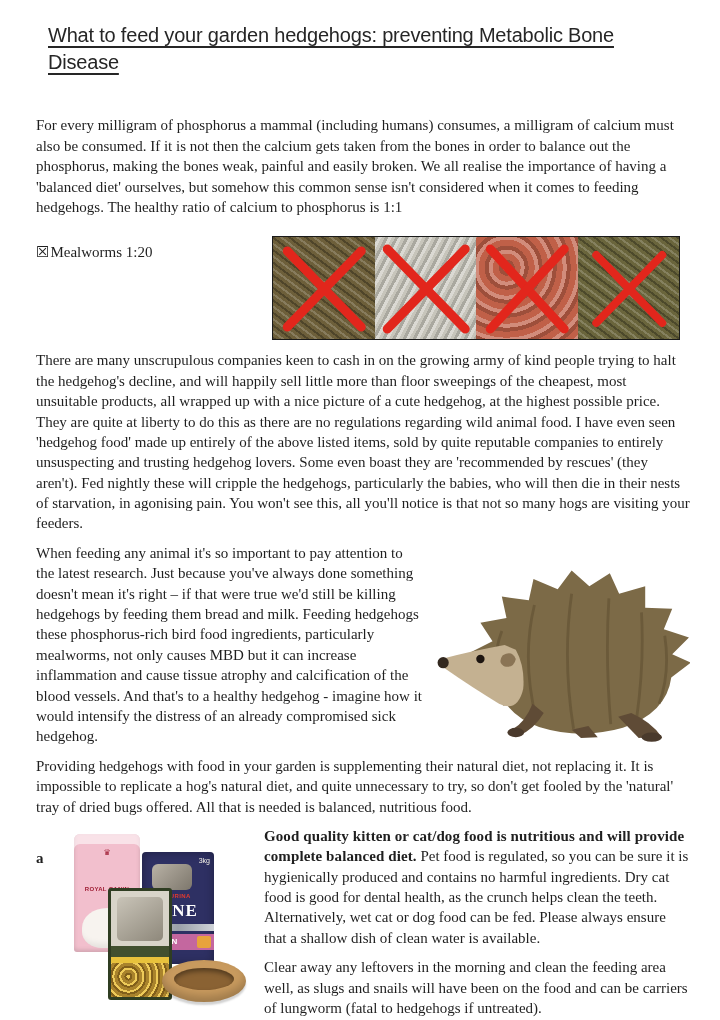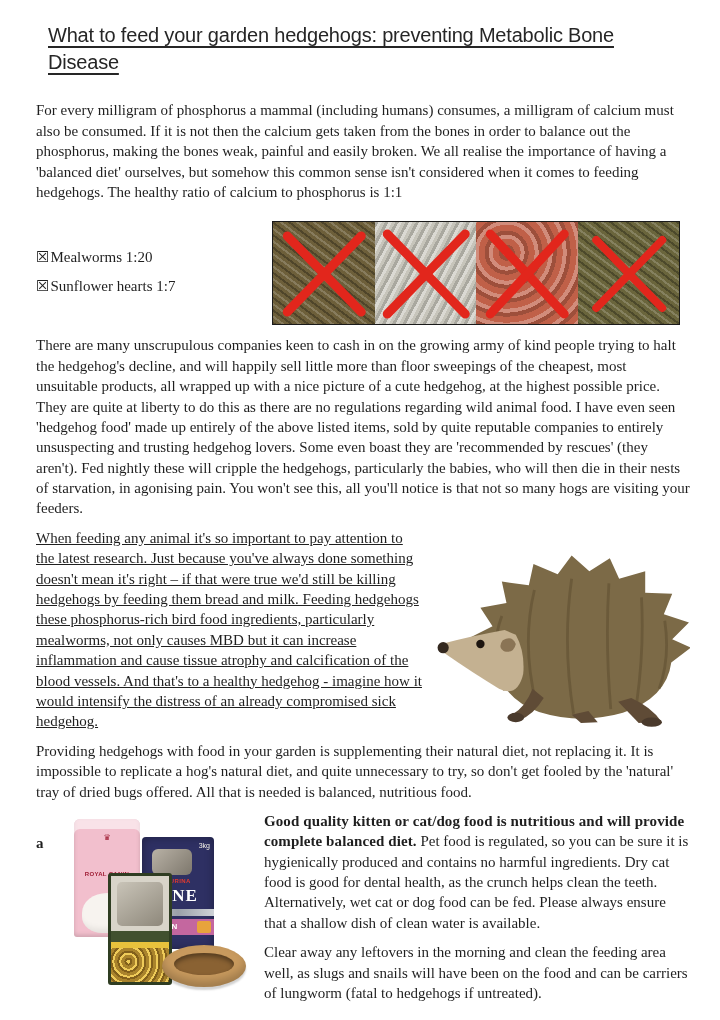--- a/index.html
+++ b/index.html
@@ -14,47 +14,47 @@
     line-height:1.36;
     color:#1f1f1f;
     overflow:hidden;
   }
   h1.doc-title{
     font-family:"Liberation Sans", sans-serif;
     font-weight:400;
     font-size:20px;
     letter-spacing:-0.2px;
     color:#262626;
-    margin:0 0 24px 12px;
+    margin:0 0 39px 12px;
     text-decoration:underline;
     text-underline-offset:4px;
   }
   p{margin:0 0 9px 0;}
   
-  .banned-row{display:flex;align-items:center;margin:19px 0 10px 0;}
+  .banned-row{display:flex;align-items:flex-start;margin:19px 0 10px 0;}
   .banned-list{list-style:none;margin:6px 0 0 0;padding:0;width:236px;flex:0 0 236px;}
   .banned-list li{margin:0 0 9px 0;}
   .marker{font-family:"DejaVu Sans", sans-serif;font-size:15px;margin-right:1px;}
   .banned-img{
     width:406px;height:102px;border:1px solid #1a1a1a;
     display:flex;flex:0 0 auto;background:#fff;
   }
   .panel{position:relative;flex:1 1 25%;overflow:hidden;}
   .panel-tex-grain{
     background-image:repeating-linear-gradient(37deg, rgba(0,0,0,.28) 0 2px, rgba(255,255,255,0) 2px 5px, rgba(255,255,255,.18) 5px 7px, rgba(255,255,255,0) 7px 10px);
   }
   .panel-tex-seed{
     background-image:repeating-linear-gradient(118deg, rgba(0,0,0,.15) 0 3px, rgba(255,255,255,.35) 3px 6px, rgba(255,255,255,0) 6px 9px);
   }
   .panel-tex-nut{
     background-image:repeating-radial-gradient(circle at 30% 30%, rgba(255,255,255,.28) 0 4px, rgba(0,0,0,.18) 4px 8px, rgba(255,255,255,0) 8px 14px);
   }
   .panel svg{position:absolute;inset:0;width:100%;height:100%;}
   
-  .hog-section{overflow:hidden;text-decoration:underline;}
+  .hog-section{overflow:hidden;}
   .hedgehog-fig{float:right;width:270px;height:200px;margin:2px -12px 2px 10px;}
   .hedgehog-fig svg{width:100%;height:100%;}
   
   .petfood-section{overflow:visible;}
   .petfood-fig{
     float:left;position:relative;
     width:190px;height:172px;
     margin:6px 14px 4px 24px;
   }
   .stray-a{position:absolute;left:-24px;top:16px;font-weight:700;}
@@ -101,21 +101,20 @@
 <div class="page">
 
   <h1 class="doc-title">What to feed your garden hedgehogs: preventing Metabolic Bone Disease</h1>
 
   <p>For every milligram of phosphorus a mammal (including humans) consumes, a milligram of calcium must also be consumed. If it is not then the calcium gets taken from the bones in order to balance out the phosphorus, making the bones weak, painful and easily broken. We all realise the importance of having a 'balanced diet' ourselves, but somehow this common sense isn't considered when it comes to feeding hedgehogs. The healthy ratio of calcium to phosphorus is 1:1</p>
 
 
   <div class="banned-row">
     <ul class="banned-list">
       <li><span class="marker">☒</span><span>Mealworms 1:20</span></li>
-      <li><span class="marker">☒</span><span>Sunflower hearts 1:7</span></li>
     </ul>
     <div class="banned-img">
       <div class="panel panel-tex-grain" style="background-color: rgb(109, 95, 58);">
         <svg viewBox="0 0 101 102" style="color: rgb(226, 38, 28);">
             <line x1="14" y1="14" x2="88" y2="90" stroke="currentColor" stroke-width="9" stroke-linecap="round"></line>
             <line x1="88" y1="14" x2="14" y2="90" stroke="currentColor" stroke-width="9" stroke-linecap="round"></line>
           </svg>
       </div>
       <div class="panel panel-tex-seed" style="background-color: rgb(199, 197, 187);">
         <svg viewBox="0 0 101 102" style="color: rgb(226, 38, 28);">

